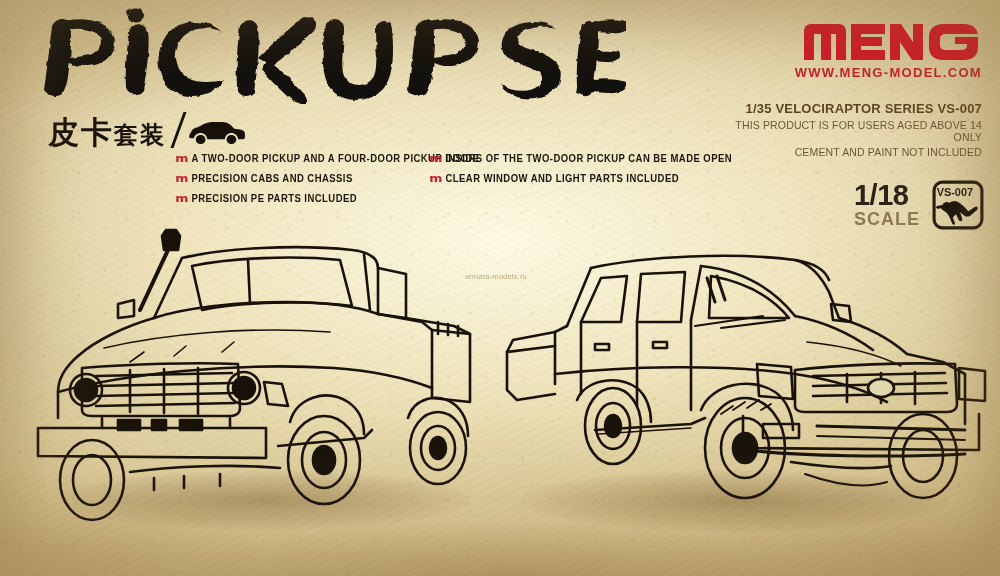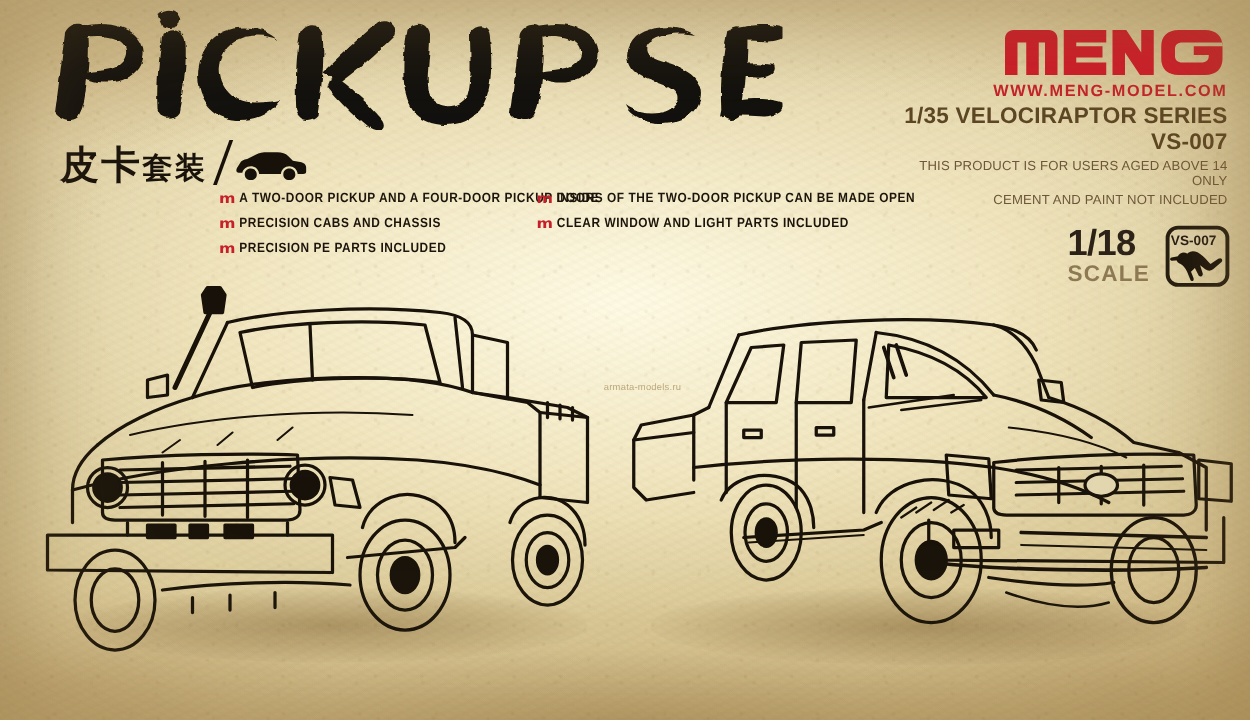--- a/index.html
+++ b/index.html
@@ -83,22 +83,22 @@
   }
 
   
   #brand{position:absolute;right:18px;top:22px;width:270px;text-align:right;}
   #menglogo{display:block;margin-left:auto;width:180px;height:40px;}
   #url{
     font-family:"Liberation Sans",sans-serif;font-weight:700;font-size:13px;
     color:#c8202b;letter-spacing:1.3px;margin-top:3px;
   }
   #series{
-    font-family:"Liberation Sans",sans-serif;font-weight:700;font-size:18px;
-    color:#5b4524;letter-spacing:.2px;margin-top:2px;
+    font-family:"Liberation Sans",sans-serif;font-weight:700;font-size:13px;
+    color:#5b4524;letter-spacing:.2px;margin-top:21px;
   }
   .legal{
     font-family:"Liberation Sans",sans-serif;font-weight:400;font-size:10.5px;
     color:#6d573a;letter-spacing:.15px;margin-top:3px;
   }
 
   
   #scaleblock{position:absolute;right:16px;top:180px;display:flex;align-items:center;gap:12px;}
   #scaletxt{text-align:left;}
   #scalenum{
@@ -106,23 +106,23 @@
     color:#2a2117;line-height:.95;letter-spacing:-.5px;
   }
   #scaleword{
     font-family:"Liberation Sans",sans-serif;font-weight:700;font-size:18px;
     color:#8e7a55;line-height:1;letter-spacing:1px;
   }
   #vsbadge{width:52px;height:50px;}
 
   
   #watermark{
-    position:absolute;left:465px;top:272px;width:80px;text-align:right;
+    position:absolute;left:465px;top:272px;width:80px;text-align:left;
     font-family:"Liberation Sans",sans-serif;font-size:7.5px;color:#b09a6e;
-    letter-spacing:.2px;opacity:.85;margin-top:33px;
+    letter-spacing:.2px;opacity:.85;
   }
 
   
   .veh{position:absolute;}
   #veh2door{left:34px;top:222px;width:480px;height:300px;}
   #veh4door{left:495px;top:234px;width:495px;height:300px;}
   .veh svg{display:block;width:100%;height:100%;}
   .shadow{
     position:absolute;border-radius:50%;pointer-events:none;mix-blend-mode:multiply;
     background:radial-gradient(ellipse at center, rgba(122,92,44,.40) 0%, rgba(122,92,44,.18) 45%, rgba(122,92,44,0) 75%);

